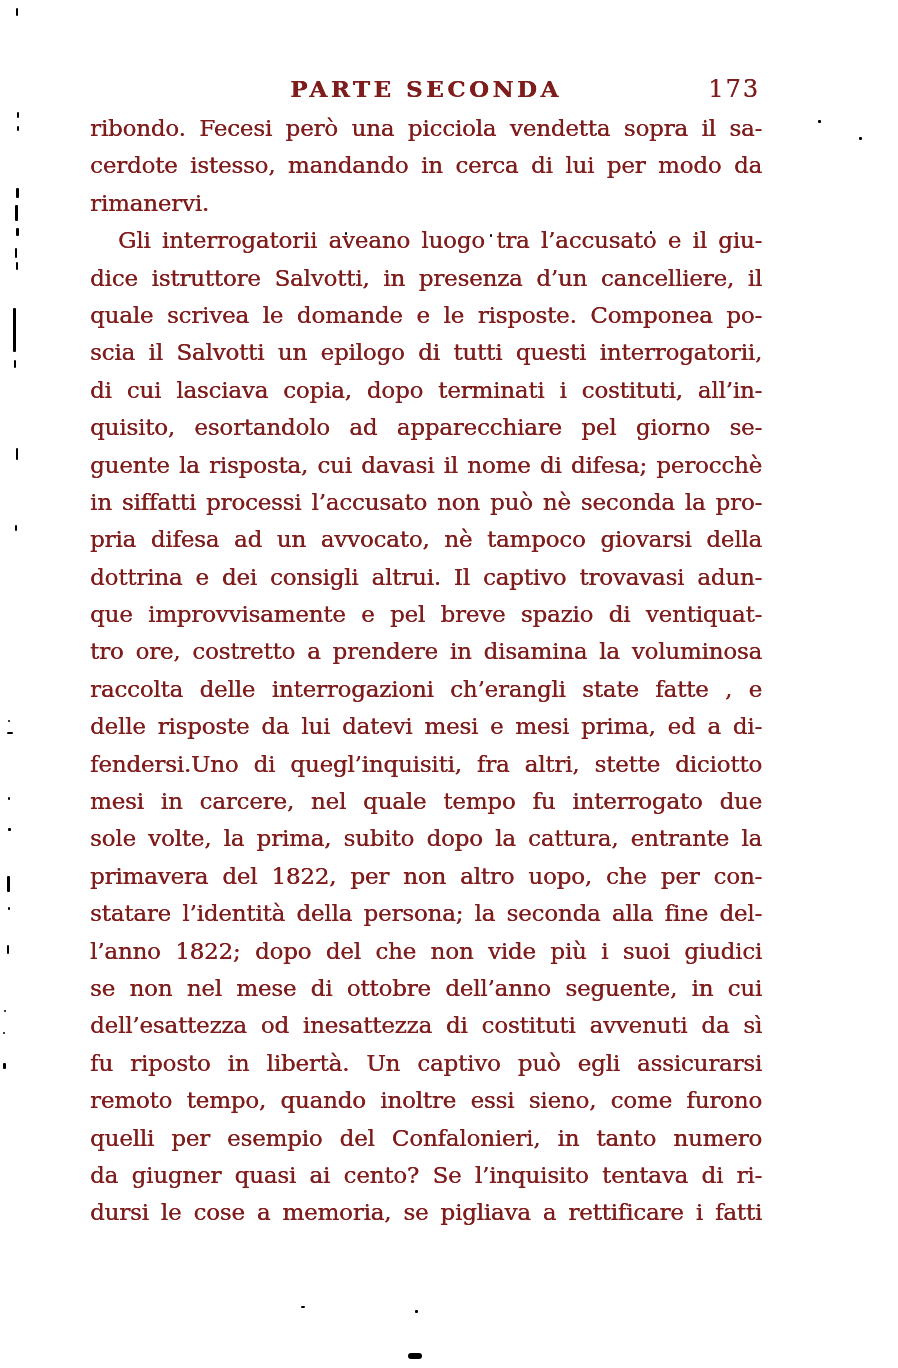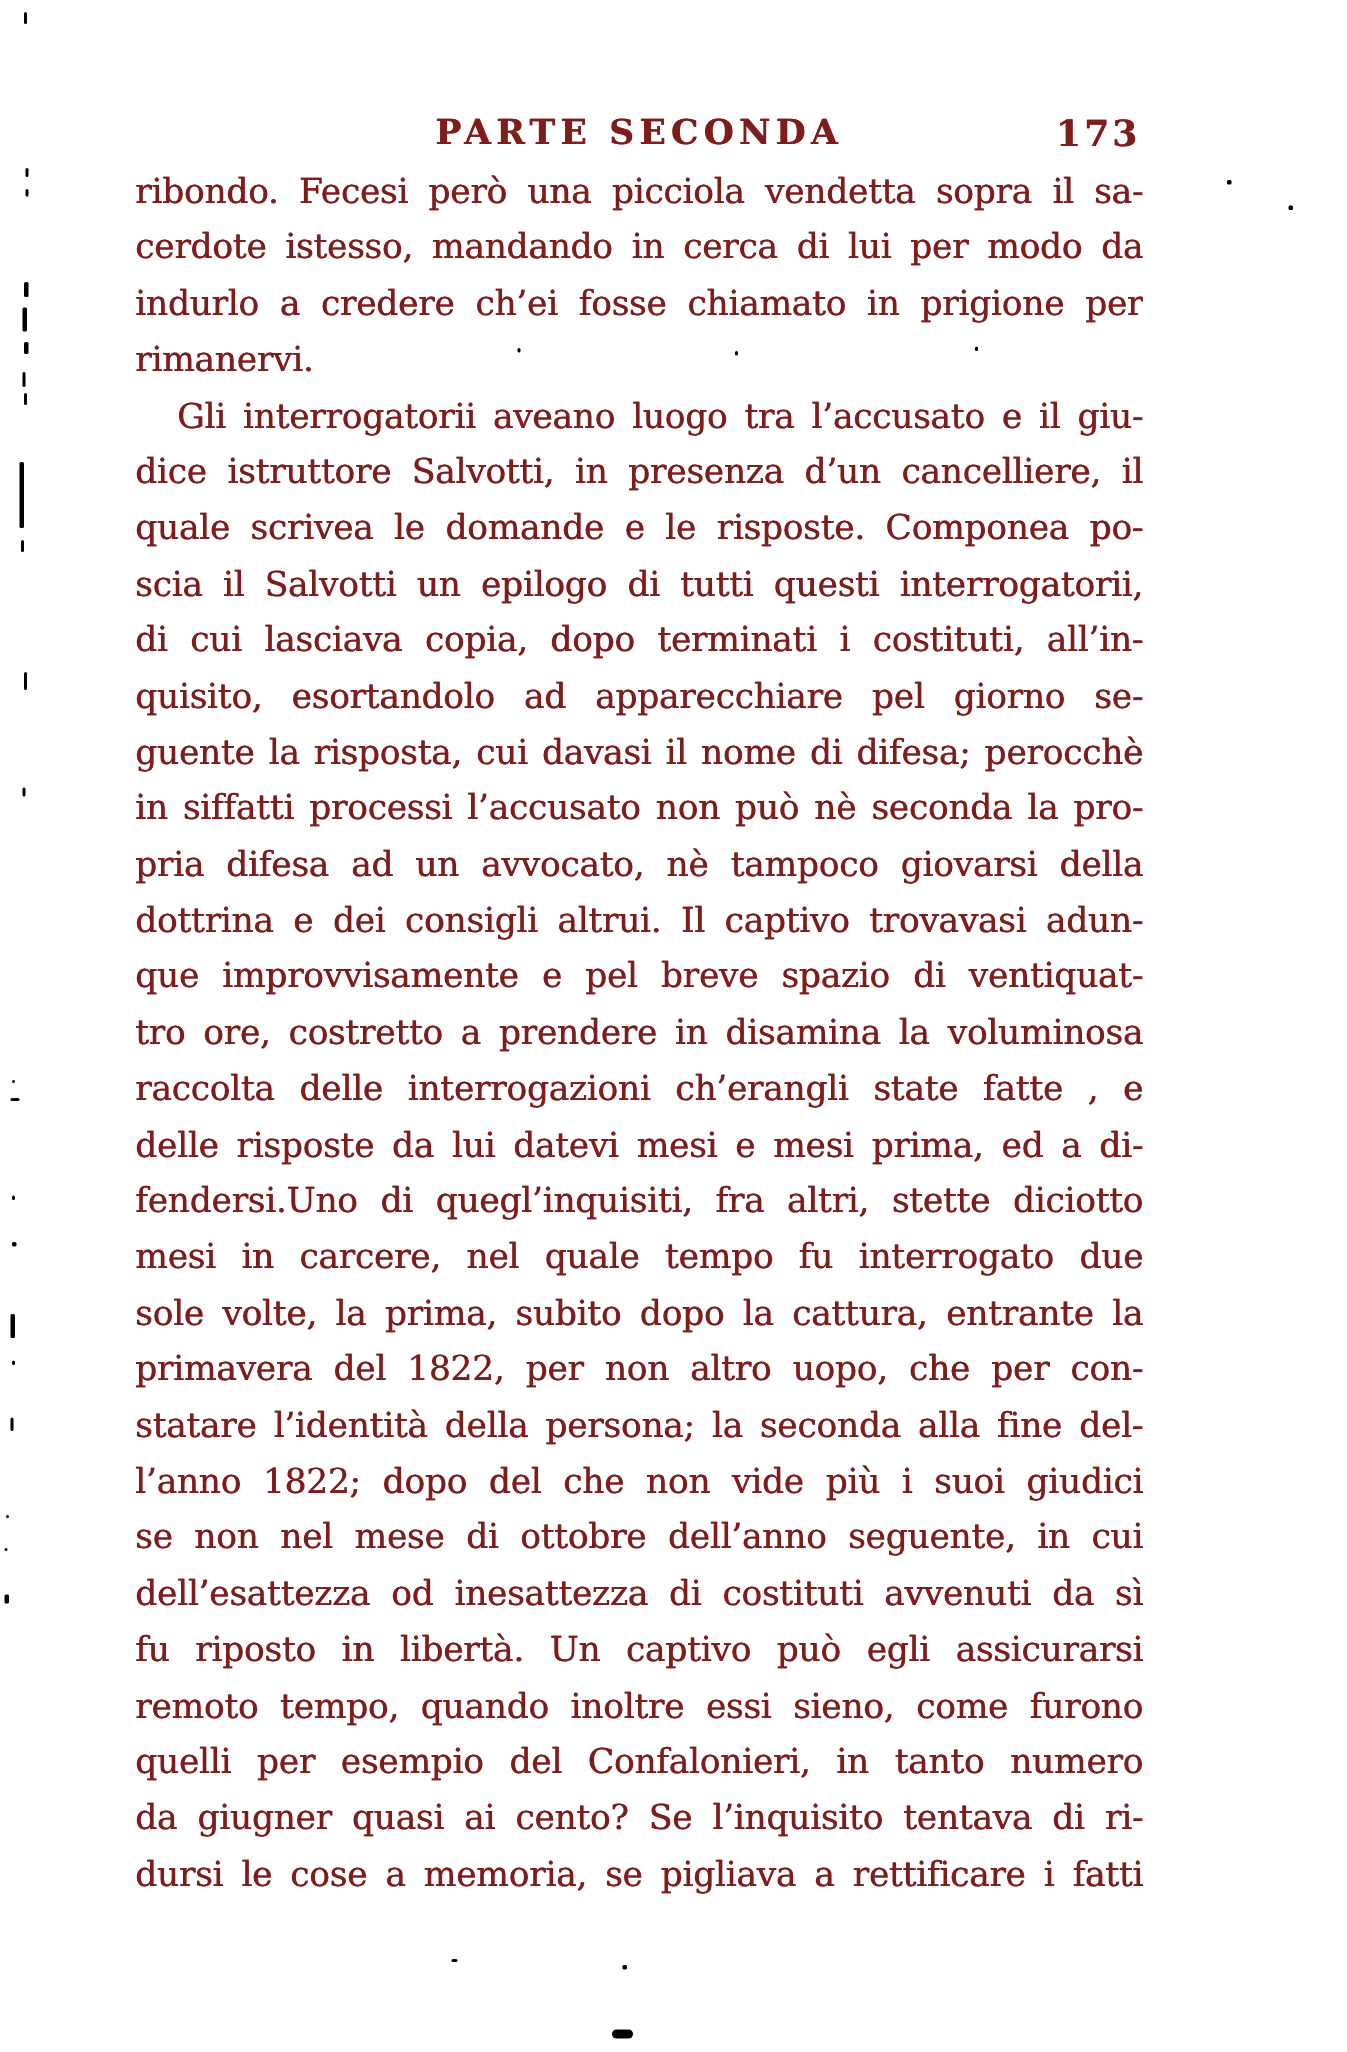--- a/index.html
+++ b/index.html
@@ -18,21 +18,21 @@
   .hdr .title{
     text-align:center;
     font-weight:bold;
     font-size:23px;
     letter-spacing:3.5px;
     line-height:34px;
     text-shadow:0.35px 0 0 currentColor;
   }
   .hdr .pagenum{
     position:absolute;right:2px;top:0;
-    font-weight:bold;
+    font-weight:normal;
     font-size:24px;
     letter-spacing:2px;
     line-height:34px;
     text-shadow:0.35px 0 0 currentColor;
   }
   .body{
     position:absolute;left:90px;top:110px;width:672px;
   }
   .ln{
     height:37.4px;
@@ -55,21 +55,20 @@
 <div class="page">
 
   <div class="hdr">
     <div class="title">PARTE SECONDA</div>
     <div class="pagenum">173</div>
   </div>
 
   <div class="body">
     <div class="ln">ribondo. Fecesi però una picciola vendetta sopra il sa-</div>
     <div class="ln">cerdote istesso, mandando in cerca di lui per modo da</div>
-    <div class="ln">indurlo a credere ch’ei fosse chiamato in prigione per</div>
     <div class="ln para-end">rimanervi.</div>
 
     <div class="ln indent">Gli interrogatorii aveano luogo tra l’accusato e il giu-</div>
     <div class="ln">dice istruttore Salvotti, in presenza d’un cancelliere, il</div>
     <div class="ln">quale scrivea le domande e le risposte. Componea po-</div>
     <div class="ln">scia il Salvotti un epilogo di tutti questi interrogatorii,</div>
     <div class="ln">di cui lasciava copia, dopo terminati i costituti, all’in-</div>
     <div class="ln">quisito, esortandolo ad apparecchiare pel giorno se-</div>
     <div class="ln">guente la risposta, cui davasi il nome di difesa; perocchè</div>
     <div class="ln">in siffatti processi l’accusato non può nè seconda la pro-</div>

